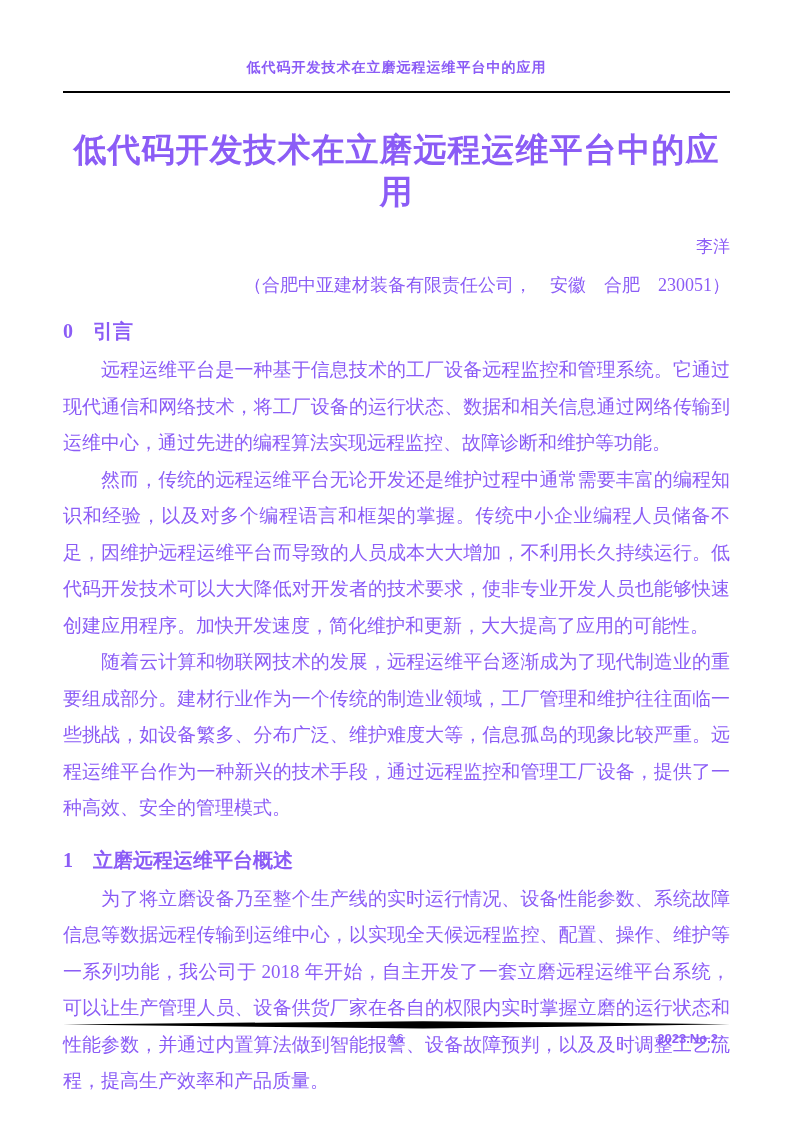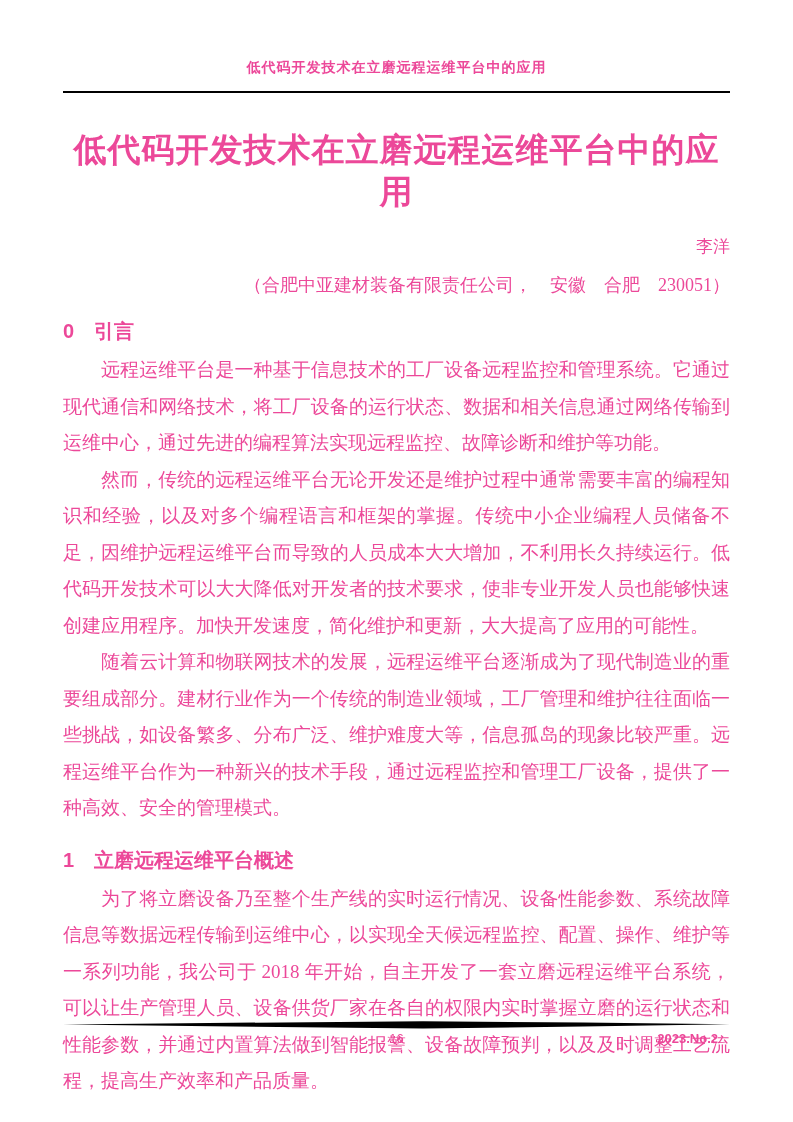--- a/index.html
+++ b/index.html
@@ -8,21 +8,21 @@
     background: #ffffff;
   }
   .page {
     position: relative;
     width: 793px;
     height: 1090px;
     margin: 0 auto;
     background: #ffffff;
     box-sizing: border-box;
     padding: 58px 63px 8px 63px;
-    color: #ec4899;
+    color: #8b5cf6;
     font-family: "Liberation Serif", "DejaVu Serif", serif;
     overflow: hidden;
   }
   .running-head {
     font-family: "Liberation Sans", "DejaVu Sans", sans-serif;
     font-size: 14px;
     font-weight: bold;
     letter-spacing: 1px;
     text-align: center;
     line-height: 18px;
@@ -44,21 +44,21 @@
     line-height: 20px;
     margin-top: 24px;
   }
   .author-affiliation {
     font-size: 18px;
     text-align: right;
     line-height: 24px;
     margin-top: 16px;
   }
   h2.section-heading {
-    font-family: Liberation Sans, sans-serif;
+    font-family: Liberation Serif, serif;
     font-size: 20px;
     font-weight: bold;
     line-height: 28px;
     margin: 19px 0 7px 0;
   }
   h2.section-heading.first {
     margin-top: 20px;
   }
   p.body-para {
     font-size: 19px;

